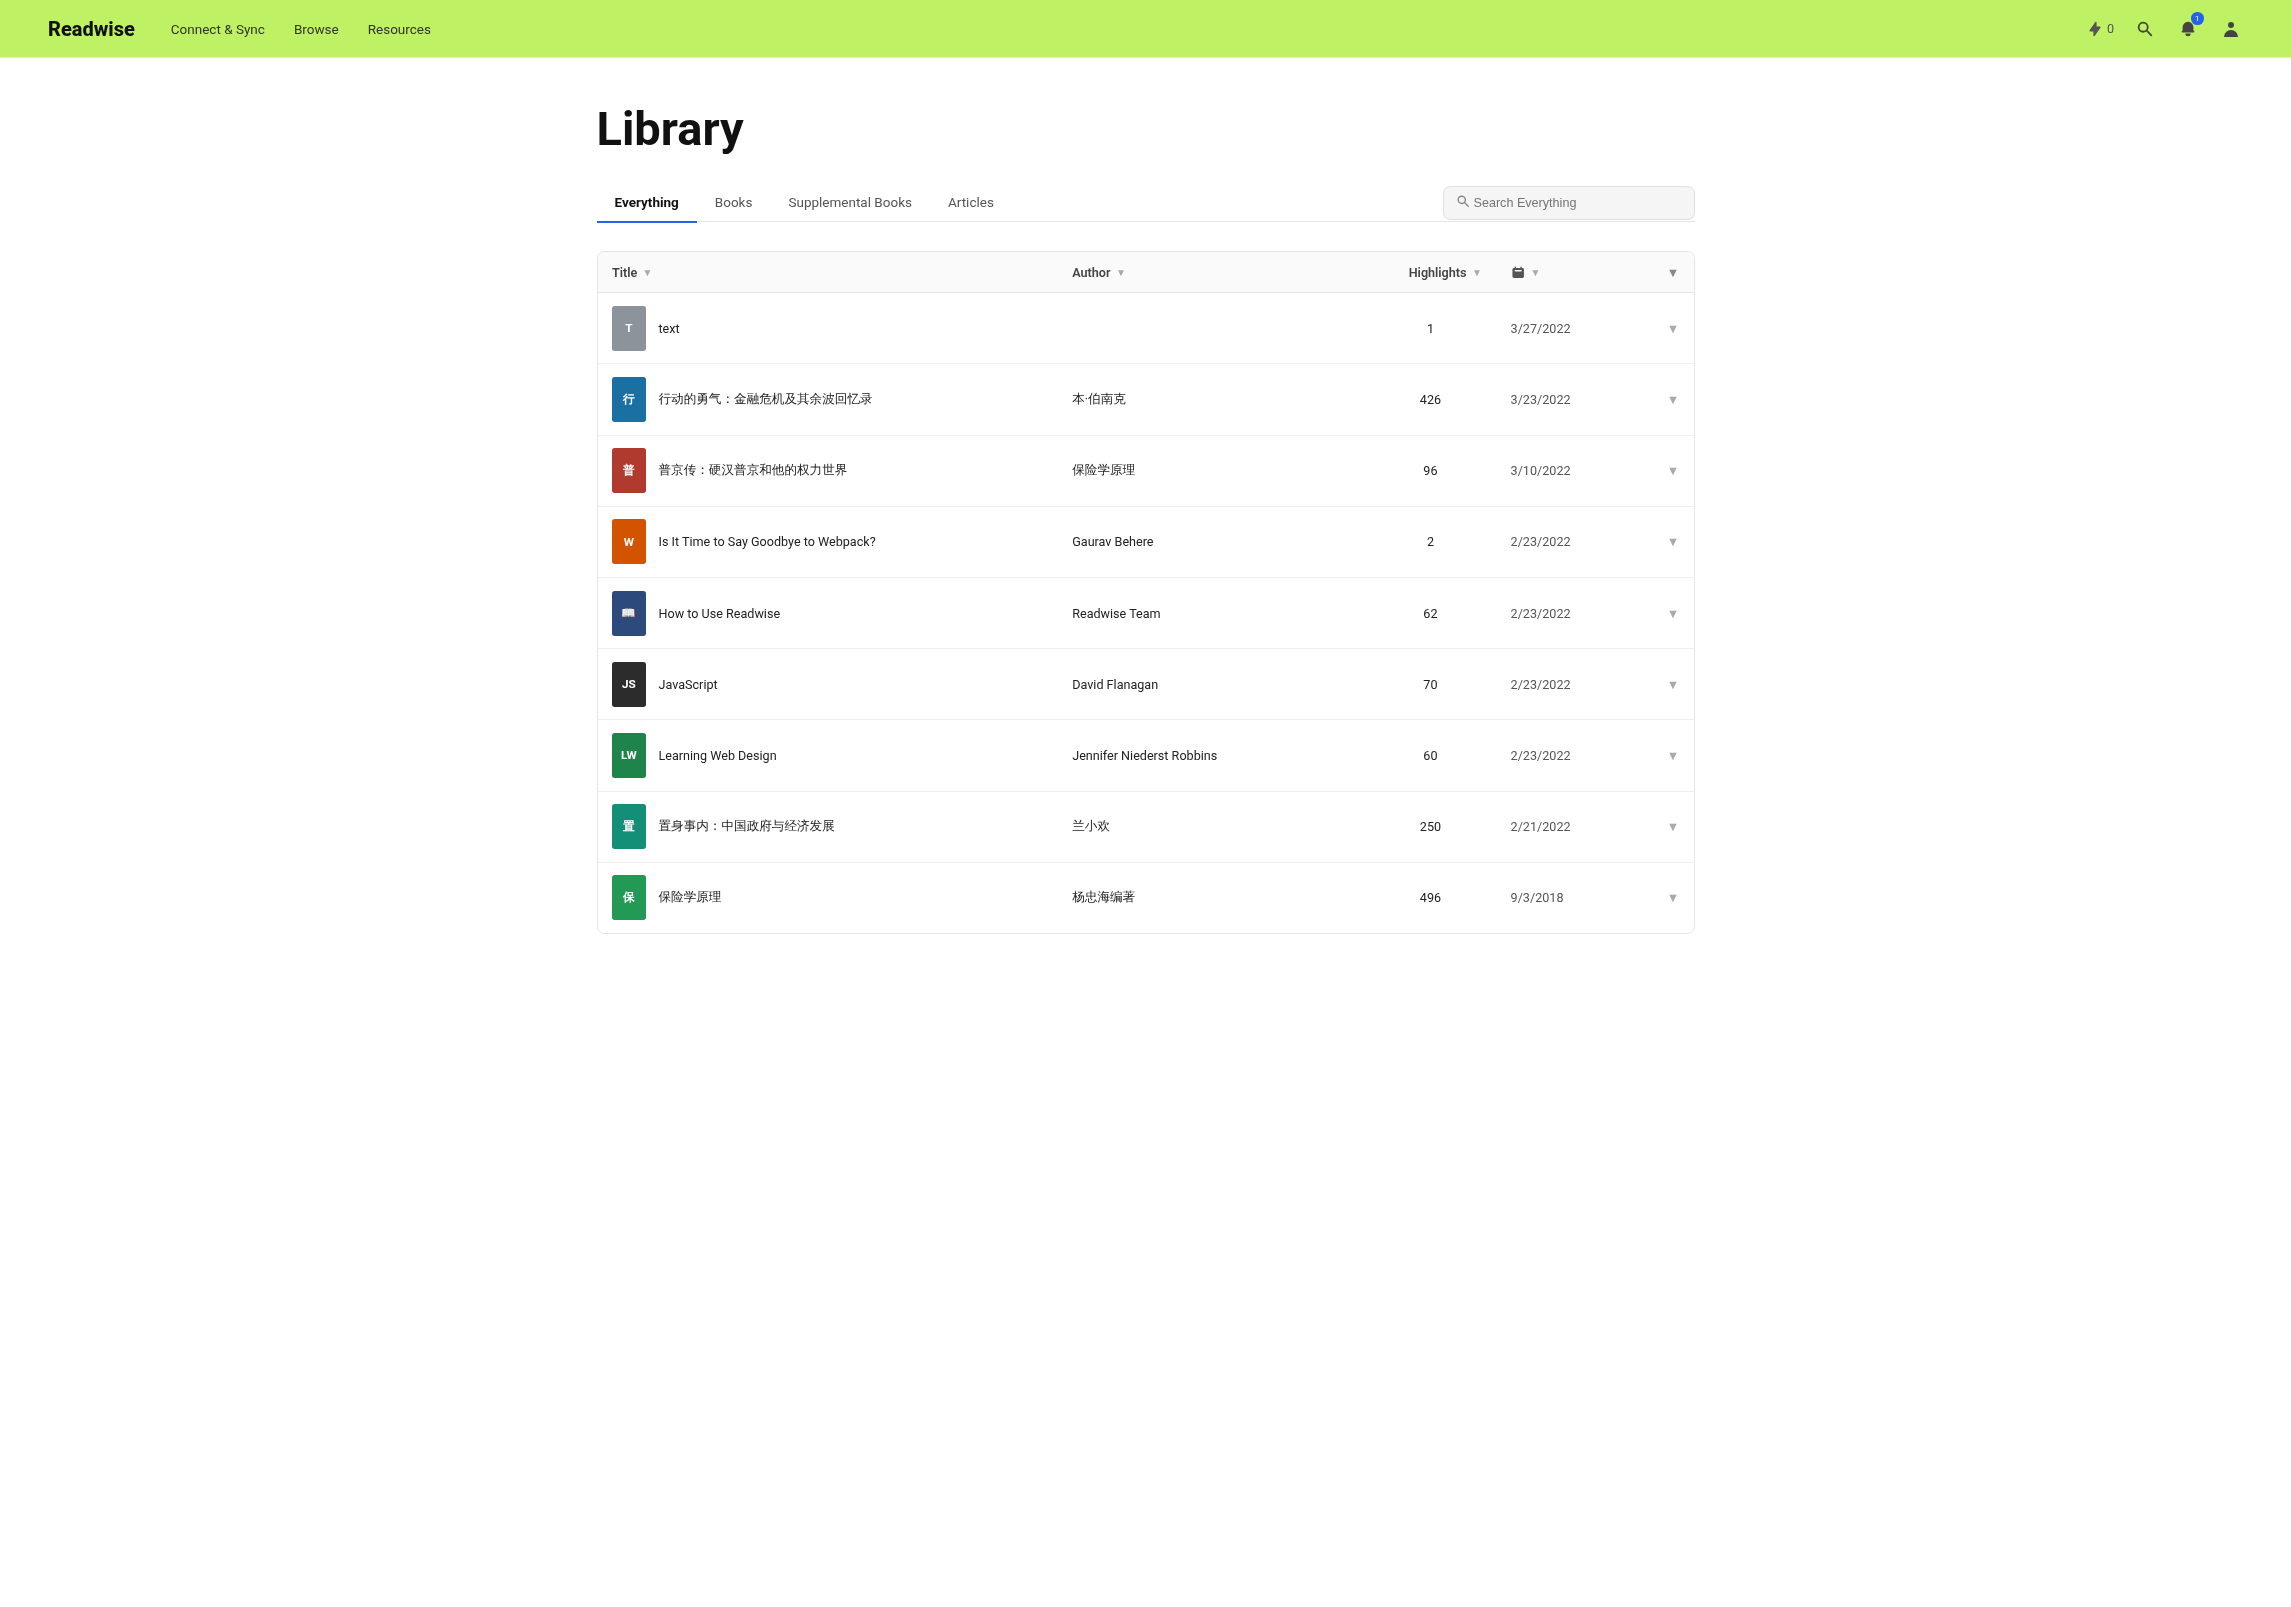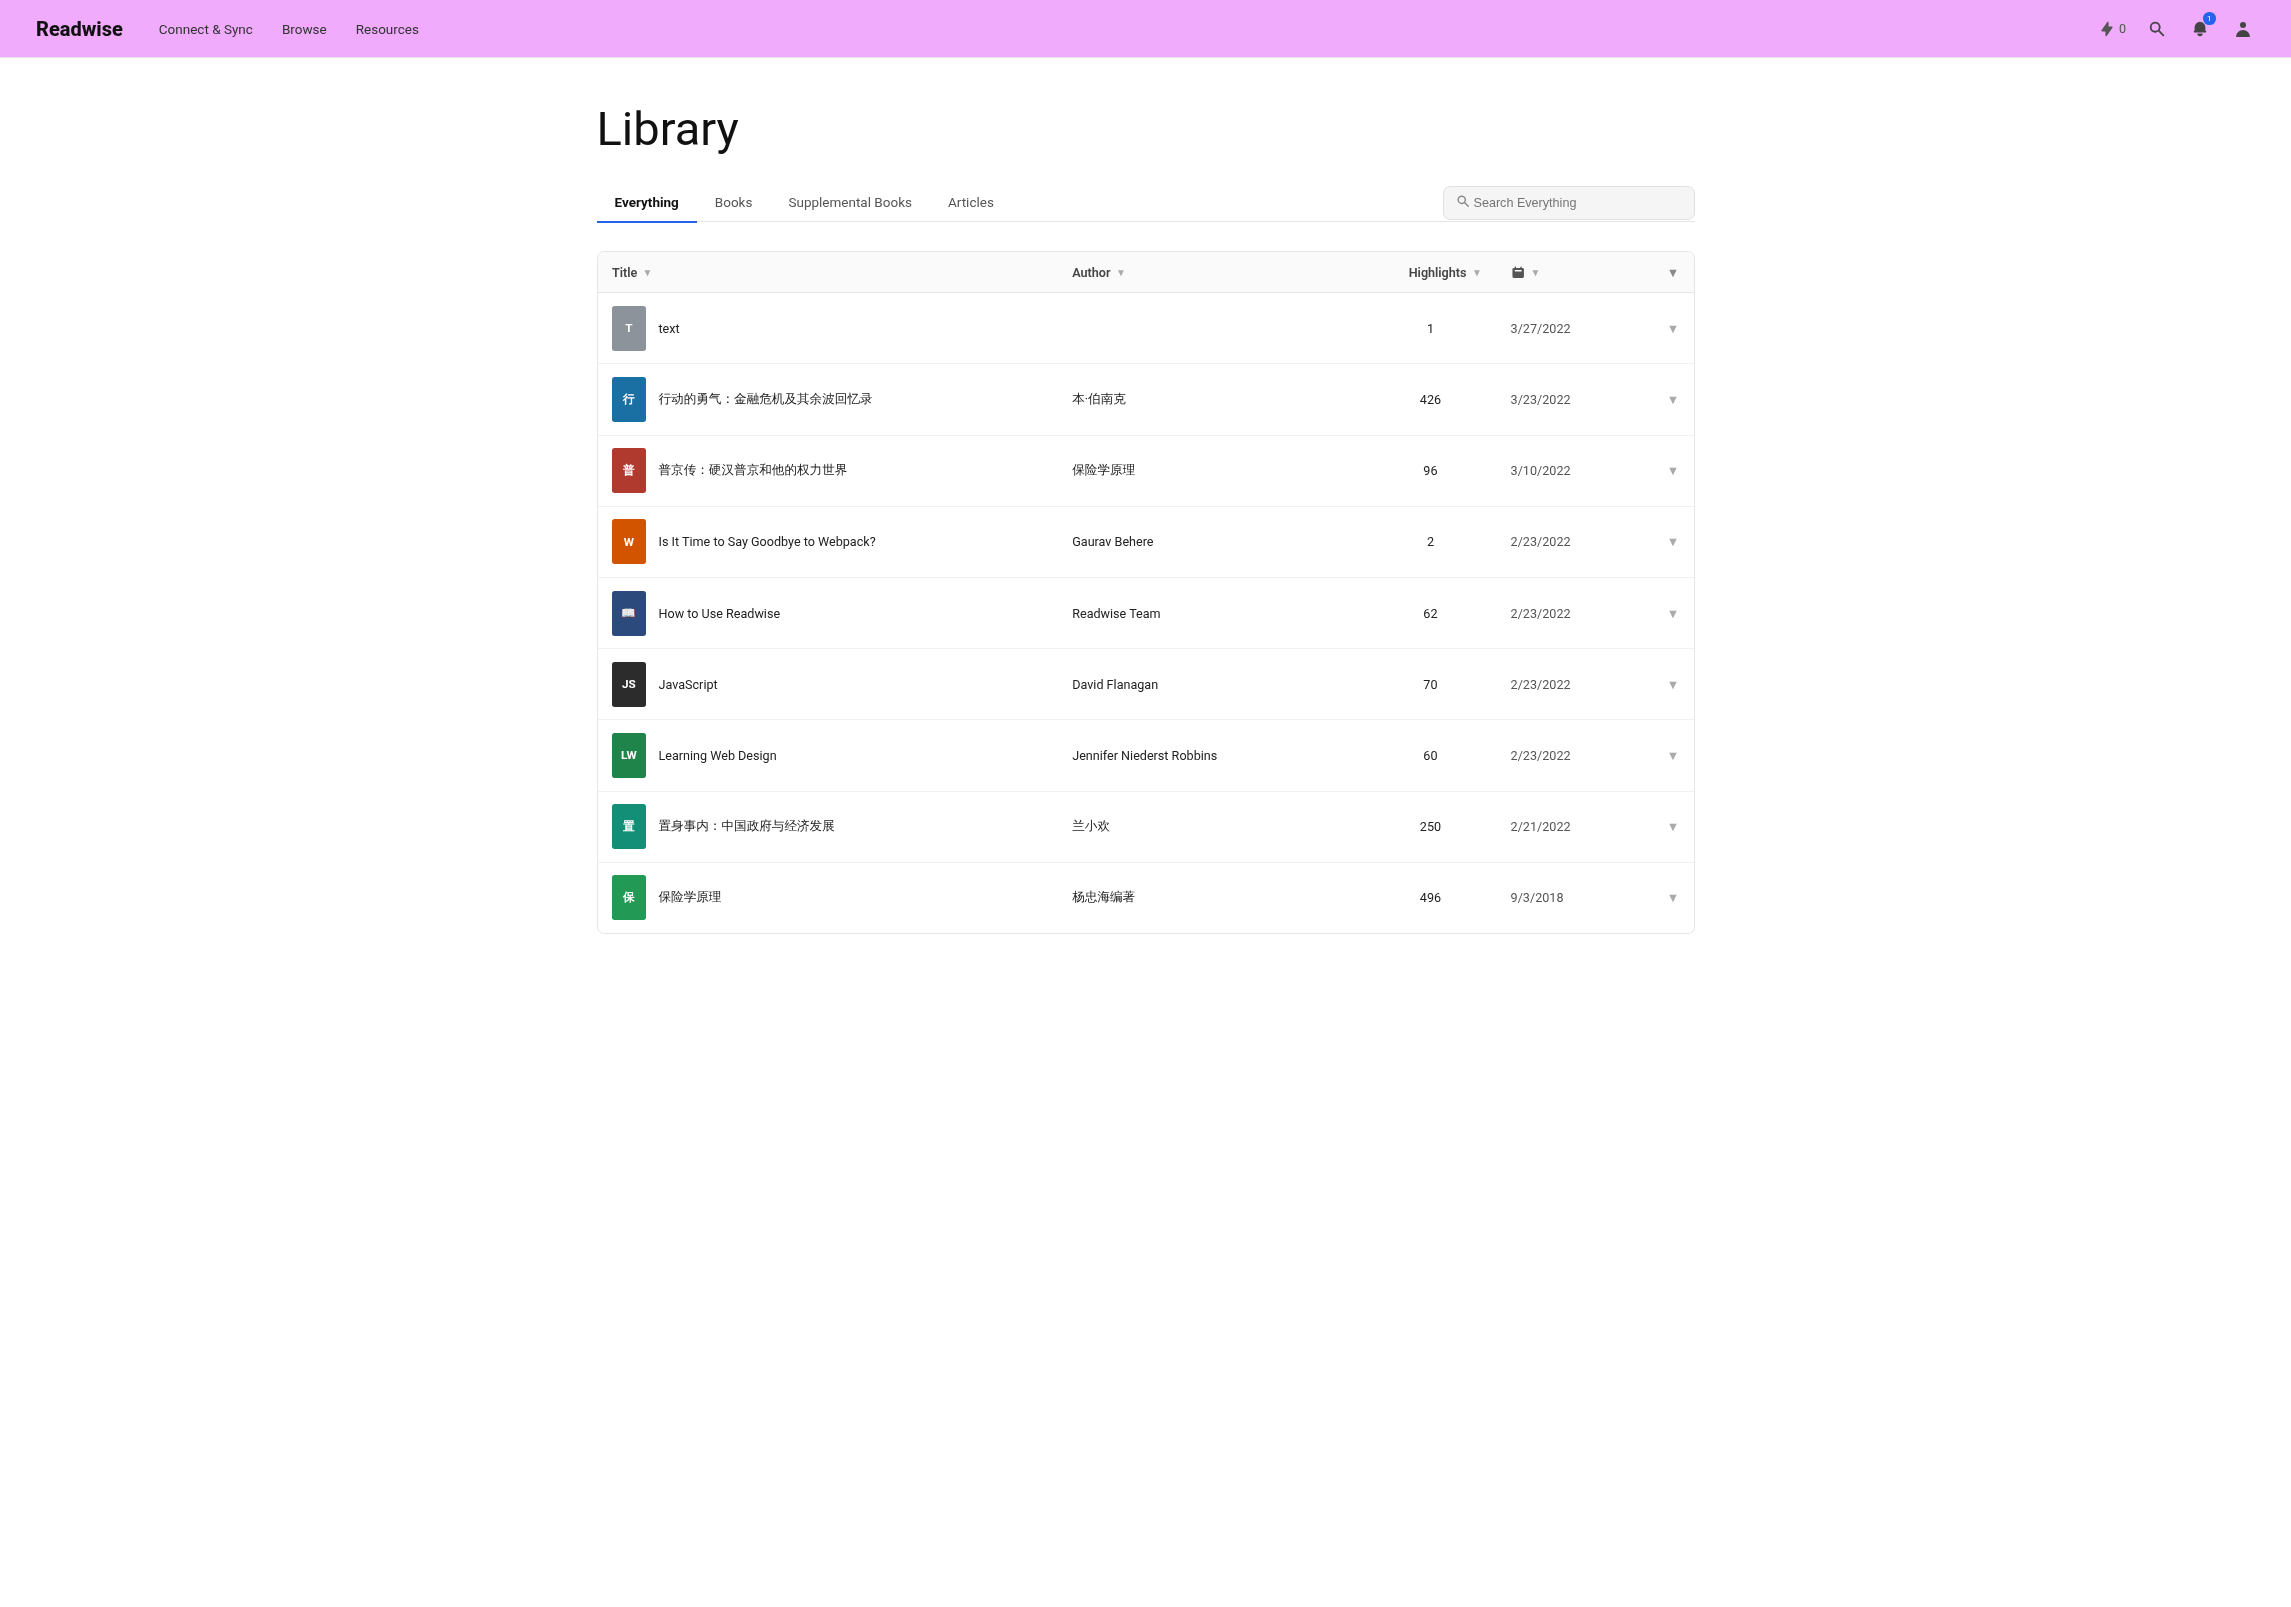--- a/index.html
+++ b/index.html
@@ -1,34 +1,34 @@
 <!DOCTYPE html>
 <html style="font-size:14.4px"><head>
   <meta charset="utf-8">
   <style>
     * { box-sizing: border-box; margin: 0; padding: 0; }
     body { font-family: -apple-system, BlinkMacSystemFont, 'Segoe UI', Roboto, sans-serif; background: #fff; color: #222; }
 
     
     .navbar {
-      display: flex; align-items: center; padding: 0 36px; height: 58px;
-      border-bottom: 0.9px solid #e5e5e5; background: #f0abfc;
+      display: flex; align-items: center; padding: 0 48px; height: 58px;
+      border-bottom: 0.9px solid #e5e5e5; background: #bef264;
     }
     .navbar-logo { font-size: 20px; font-weight: 800; color: #111; text-decoration: none; margin-right: 36px; }
     .navbar-links { display: flex; gap: 29px; }
     .navbar-links a { font-size: 13.5px; color: #333; text-decoration: none; }
     .navbar-right { margin-left: auto; display: flex; align-items: center; gap: 18px; }
     .nav-icon { width: 25px; height: 25px; display: flex; align-items: center; justify-content: center; cursor: pointer; color: #444; font-size: 16px; position: relative; }
     .badge { position: absolute; top: -3.6px; right: -3.6px; background: #2563eb; color: #fff; border-radius: 50%; width: 12.6px; height: 12.6px; font-size: 8px; display: flex; align-items: center; justify-content: center; }
     .flash-count { display: flex; align-items: center; gap: 3.6px; font-size: 12.6px; color: #555; cursor: pointer; }
     .flash-count svg { width: 16px; height: 16px; }
 
     
     .main { max-width: 1170px; margin: 0 auto; padding: 43px 36px 0; }
-    .page-title { font-size: 47px; font-weight: 400; color: #111; margin-bottom: 29px; }
+    .page-title { font-size: 47px; font-weight: 700; color: #111; margin-bottom: 29px; }
 
     
     .tabs-row { display: flex; align-items: center; border-bottom: 1.8px solid #e5e5e5; margin-bottom: 29px; }
     .tabs { display: flex; flex: 1; gap: 0; }
     .tab { padding: 9px 18px 10.8px; font-size: 13.5px; cursor: pointer; color: #555; border-bottom: 2.7px solid transparent; margin-bottom: -1.8px; text-decoration: none; }
     .tab.active { font-weight: 700; color: #111; border-bottom: 2.7px solid #2563eb; }
     .search-box { display: flex; align-items: center; background: #f5f5f5; border: 0.9px solid #e0e0e0; border-radius: 7.2px; padding: 7.2px 12.6px; gap: 3px; min-width: 252px; }
     .search-box input { border: none; background: transparent; font-size: 12.6px; outline: none; width: 100%; color: #333; }
     .search-box .search-icon { color: #888; font-size: 13.5px; }
 

